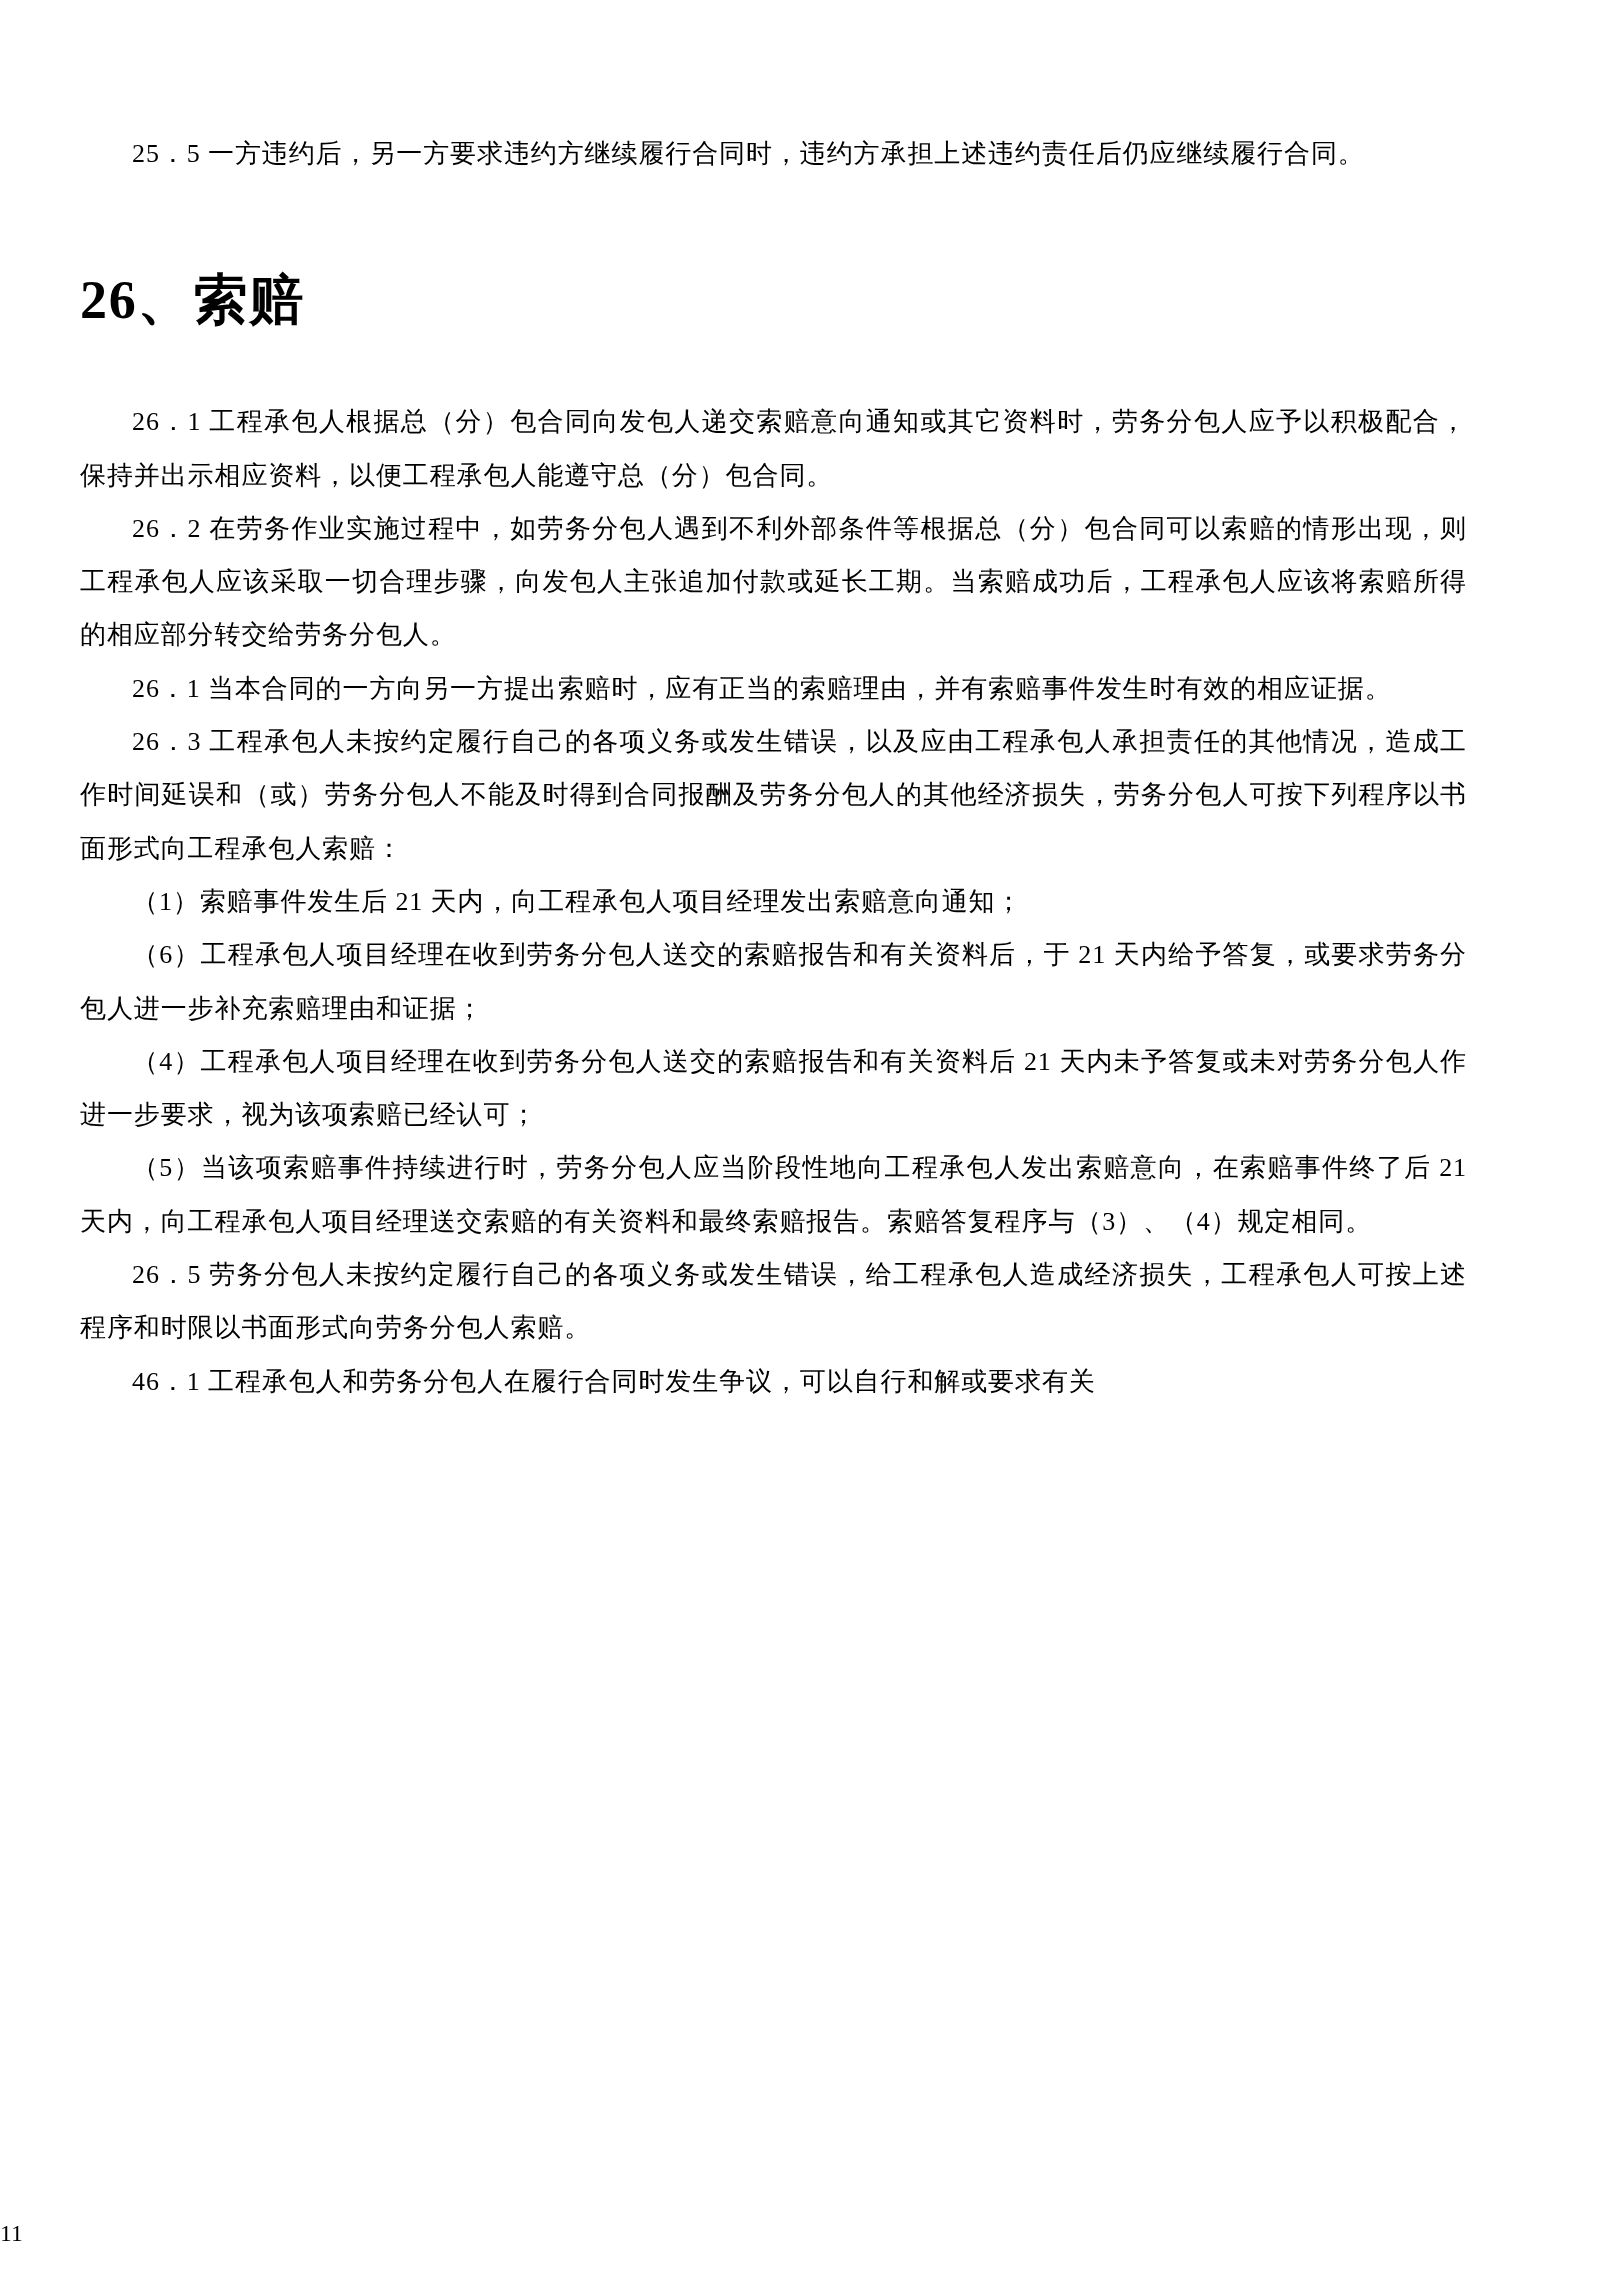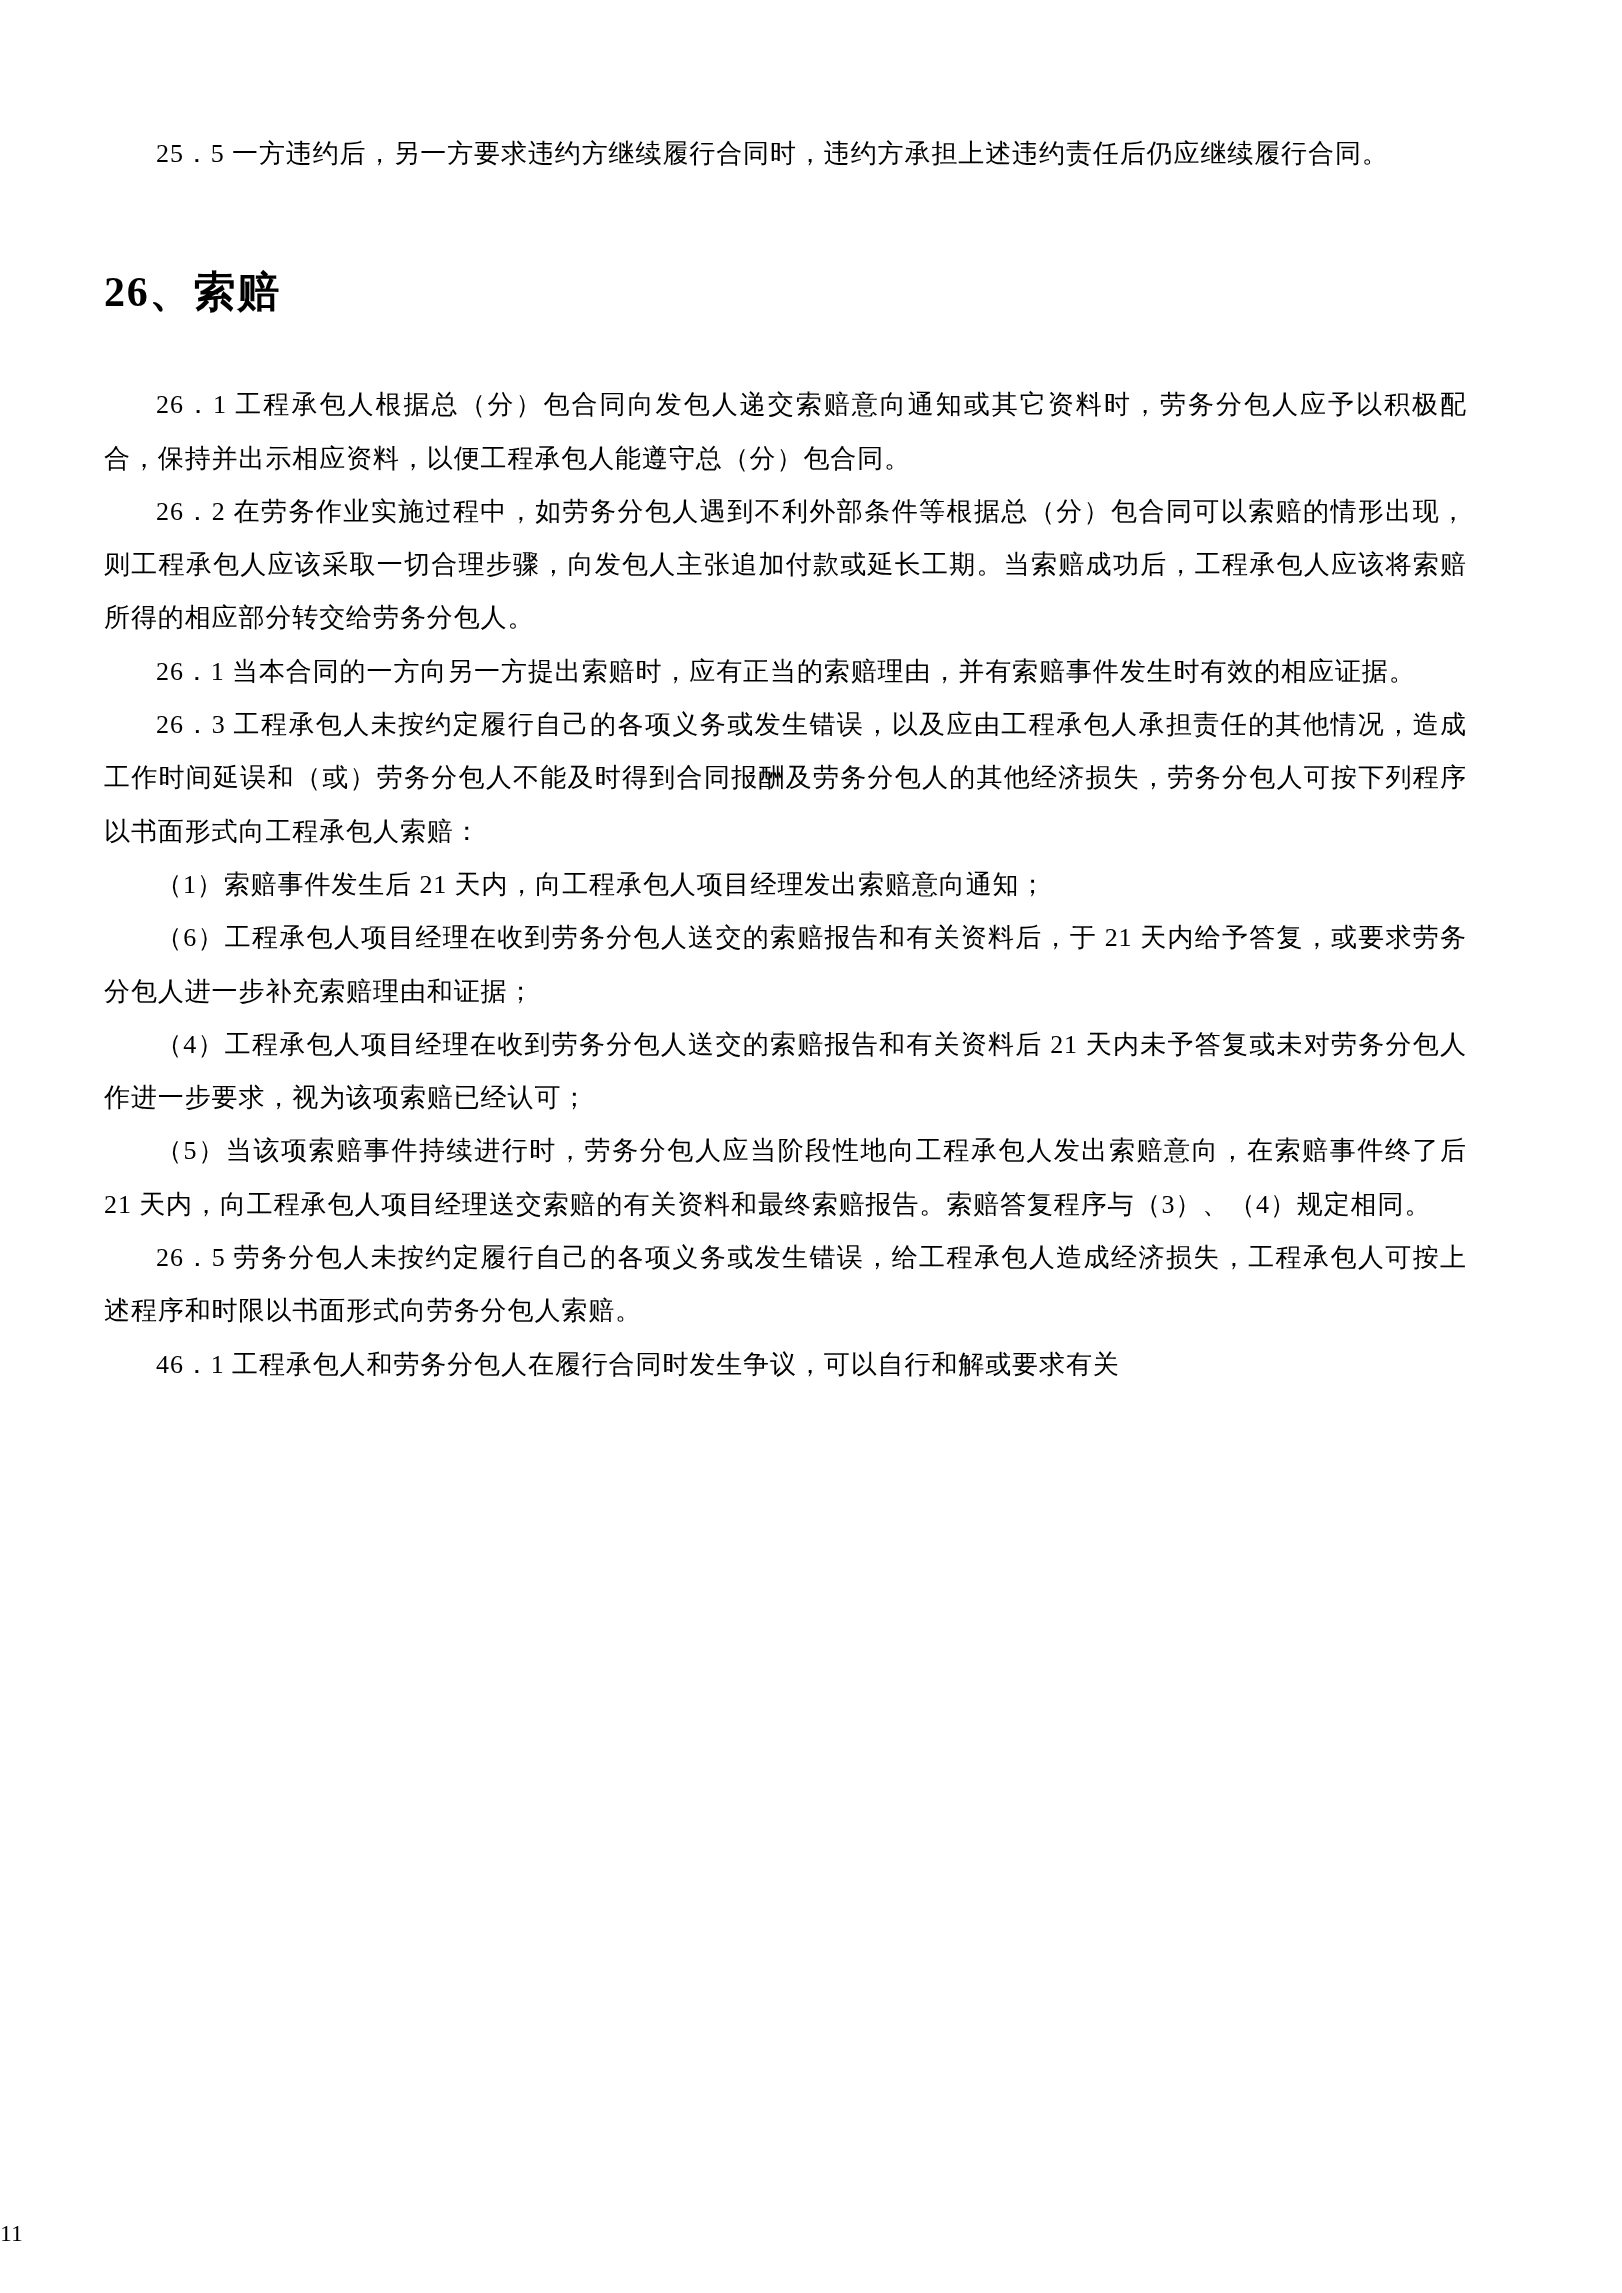--- a/index.html
+++ b/index.html
@@ -7,35 +7,35 @@
     padding: 0;
     background: #ffffff;
   }
   .page {
     position: relative;
     width: 1623px;
     height: 2294px;
     margin: 0 auto;
     background: #ffffff;
     box-sizing: border-box;
-    padding: 127px 156px 109px 104px;
+    padding: 127px 156px 109px 80px;
     font-family: "Liberation Serif", "DejaVu Serif", serif;
     color: #000000;
     overflow: hidden;
   }
   .para {
     font-size: 26px;
     line-height: 2.05;
     margin: 0;
     text-indent: 2em;
     text-align: justify;
     letter-spacing: 0.9px;
   }
   .heading {
-    font-size: 42px;
+    font-size: 54px;
     font-weight: bold;
     margin: 84px 0 58px 0;
     text-indent: 0;
     letter-spacing: 1.8px;
   }
   .page-number {
     position: absolute;
     bottom: 47px;
     left: 0;
     width: 100%;

